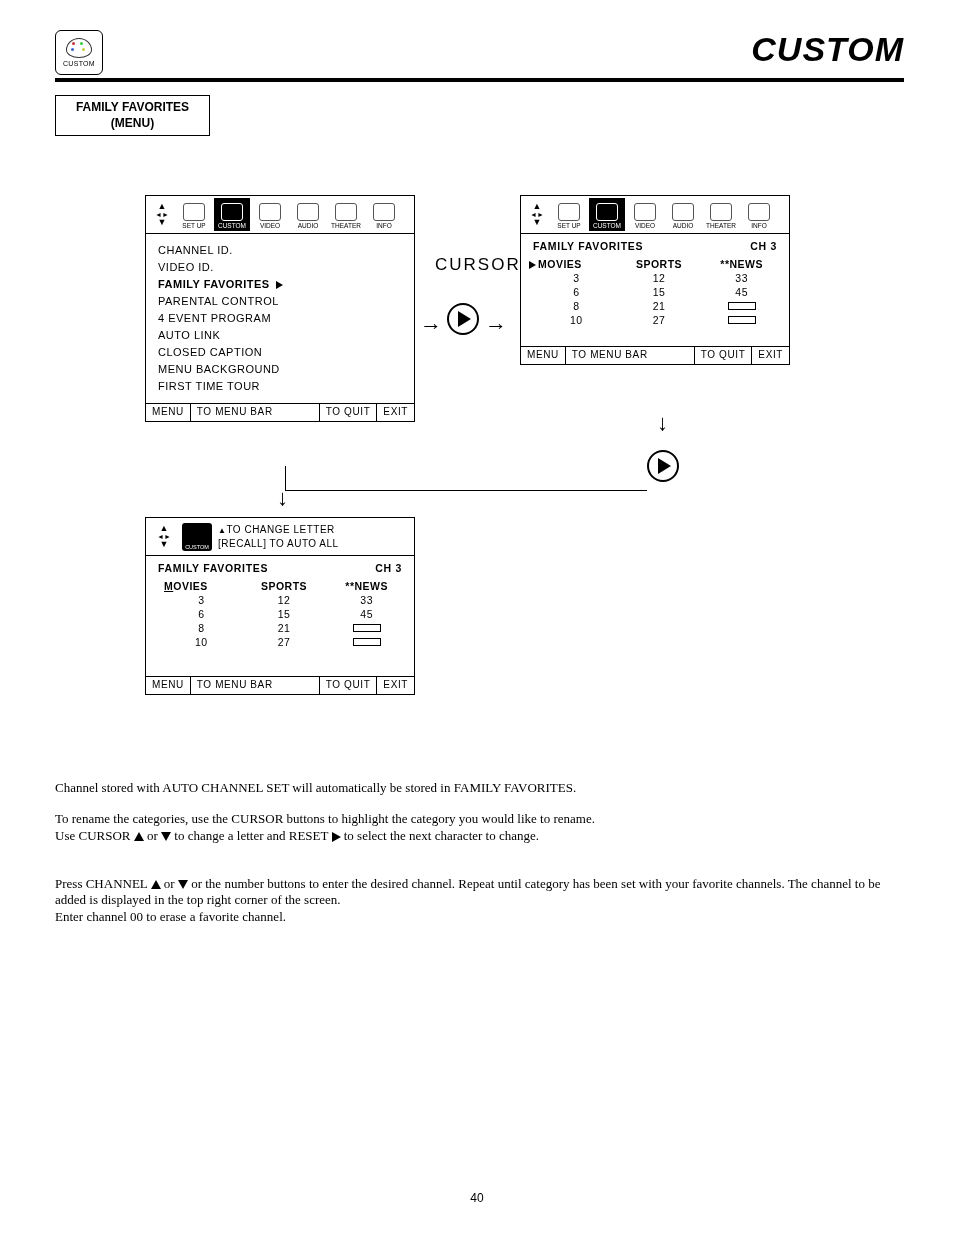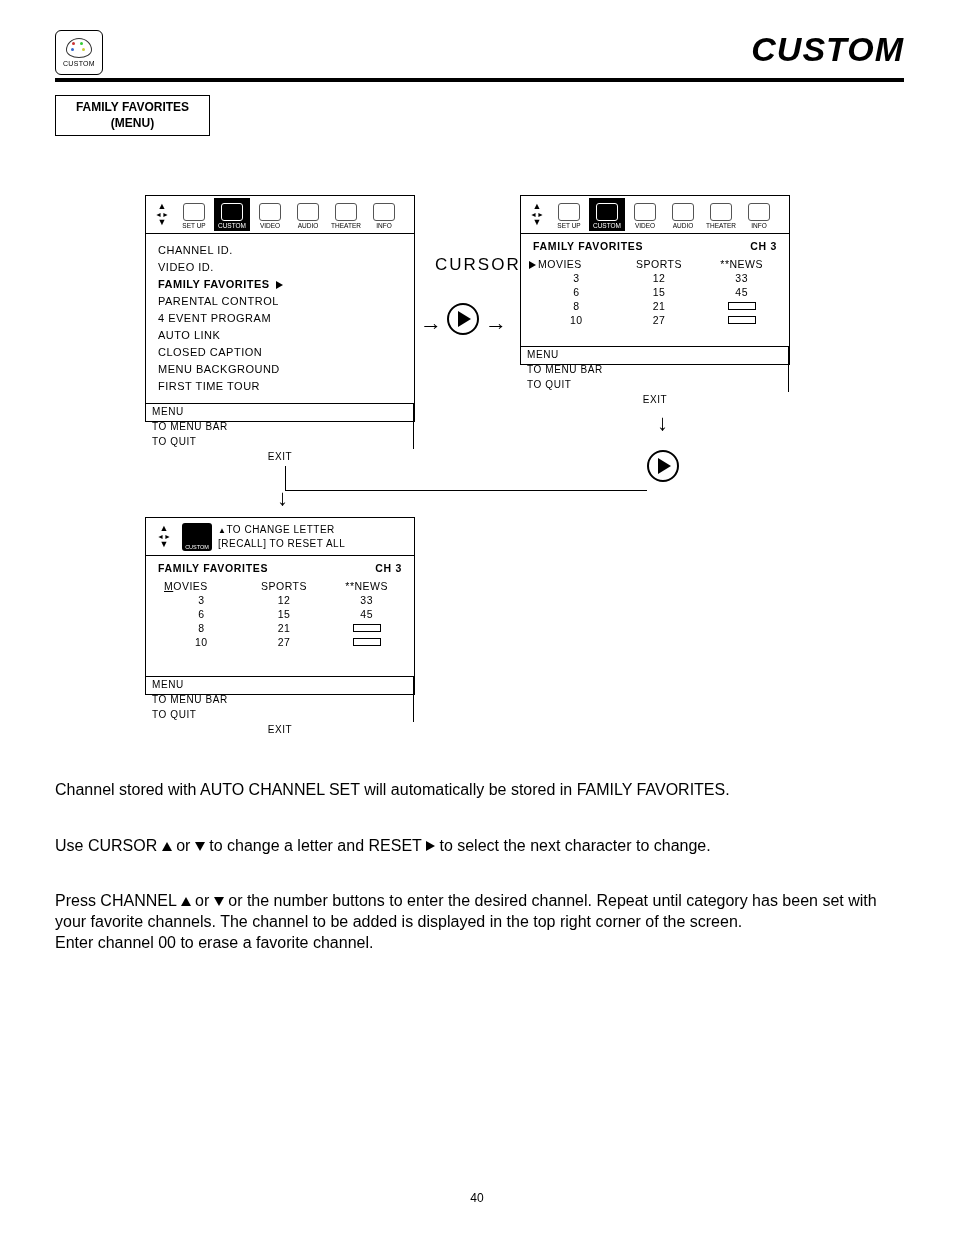--- a/index.html
+++ b/index.html
@@ -17,35 +17,35 @@
   .panel { position: absolute; border: 1.5px solid #000; background: #fff; font-size: 11px; }
   .menubar { height: 38px; border-bottom: 1.5px solid #000; display: flex; align-items: stretch; padding: 2px 4px; gap: 2px; }
   .menubar .nav { width: 24px; display: flex; flex-direction: column; align-items: center; justify-content: center; font-size: 9px; line-height: 1; }
   .menubar .tab { width: 36px; display: flex; flex-direction: column; align-items: center; justify-content: flex-end; font-size: 6.5px; padding-bottom: 2px; gap: 1px; }
   .menubar .tab.sel { background: #000; color: #fff; }
   .menubar .tab .ic { width: 22px; height: 18px; border: 1px solid #555; border-radius: 3px; }
   .menubar .tab.sel .ic { border-color: #fff; }
   .panel-body { padding: 8px 12px; font-size: 11px; letter-spacing: 0.5px; line-height: 1.55; }
   .panel-body .row { white-space: nowrap; }
   .panel-body .row.sel { font-weight: bold; }
-  .panel-footer { border-top: 1.5px solid #000; display: flex; font-size: 10px; letter-spacing: 0.6px; height: 18px; flex-direction: column; }
+  .panel-footer { border-top: 1.5px solid #000; display: flex; font-size: 10px; letter-spacing: 0.6px; height: 18px; }
   .panel-footer div { padding: 2px 6px; border-right: 1.5px solid #000; }
   .panel-footer div:last-child { border-right: none; text-align: center; }
   .fav-grid { display: grid; grid-template-columns: repeat(3, 1fr); gap: 2px 8px; padding: 4px 10px 10px 18px; font-size: 10.5px; letter-spacing: 0.5px; }
-  .fav-grid .hdr { font-weight: normal; }
+  .fav-grid .hdr { font-weight: bold; }
   .fav-grid .cell { text-align: center; }
   .empty-slot { display: inline-block; width: 28px; height: 8px; border: 1px solid #000; }
   .cursor-lbl { position: absolute; font-size: 17px; letter-spacing: 2px; }
   .play-btn { position: absolute; width: 32px; height: 32px; border: 2px solid #000; border-radius: 50%; display: flex; align-items: center; justify-content: center; }
   .play-btn::after { content: ""; width: 0; height: 0; border-top: 8px solid transparent; border-bottom: 8px solid transparent; border-left: 13px solid #000; margin-left: 3px; }
   .arrow { position: absolute; }
   .arrow.r::after { content: "→"; font-size: 22px; }
   .arrow.d::after { content: "↓"; font-size: 22px; }
   .connector { position: absolute; border-color: #000; border-style: solid; }
-  .body-text { position: absolute; top: 780px; left: 55px; right: 50px; font-size: 16px; line-height: 1.3; }
+  .body-text { position: absolute; top: 780px; left: 55px; right: 50px; font-size: 13px; line-height: 1.3; font-family: Liberation Serif, serif; }
   .body-text p { margin-bottom: 14px; }
   .tri { display: inline-block; width: 0; height: 0; vertical-align: middle; }
   .tri.up { border-left: 5px solid transparent; border-right: 5px solid transparent; border-bottom: 9px solid #000; }
   .tri.down { border-left: 5px solid transparent; border-right: 5px solid transparent; border-top: 9px solid #000; }
   .tri.right { border-top: 5px solid transparent; border-bottom: 5px solid transparent; border-left: 9px solid #000; }
   .page-num { position: absolute; bottom: 30px; left: 0; right: 0; text-align: center; font-size: 12px; }
   .fav-title-row { display: flex; justify-content: space-between; padding: 6px 12px 2px 12px; font-size: 10.5px; letter-spacing: 0.7px; font-weight: bold; }
   .mini-bar { height: 38px; border-bottom: 1.5px solid #000; display: flex; align-items: center; padding: 2px 6px; gap: 6px; font-size: 10px; }
   .mini-bar .nav { width: 24px; display: flex; flex-direction: column; align-items: center; font-size: 9px; line-height: 1; }
   .mini-bar .custom-ic { width: 30px; height: 28px; background: #000; border-radius: 3px; display: flex; flex-direction: column; align-items: center; justify-content: flex-end; color: #fff; font-size: 5.5px; padding-bottom: 1px; }
@@ -194,21 +194,21 @@
   <div class="arrow d" style="left:222px; top:290px;"></div>
 
   <div class="panel" style="left:90px; top:322px; width:270px;">
     <div class="mini-bar">
       <div class="nav">▲<span style="font-size:7px">◄►</span>▼</div>
       <div class="custom-ic">
           <span>CUSTOM</span>
         </div>
       <div class="txt">
         <div><span style="font-size:8px">▲</span><span>TO CHANGE LETTER</span></div>
-        <div>[RECALL] TO RESET ALL</div>
+        <div>[RECALL] TO AUTO ALL</div>
       </div>
     </div>
     <div class="fav-title-row">
       <span>FAMILY FAVORITES</span>
       <span>CH  3</span>
     </div>
     <div class="fav-grid">
       <div class="hdr"><span style="text-decoration:underline">M</span>OVIES</div>
       <div class="hdr cell">SPORTS</div>
       <div class="hdr cell">**NEWS</div>
@@ -232,21 +232,21 @@
       <div>TO QUIT</div>
       <div>EXIT</div>
     </div>
   </div>
 
 </div>
 
 <div class="body-text">
   <p>Channel stored with AUTO CHANNEL SET will automatically be stored in FAMILY FAVORITES.</p>
   <p>
-    <br>
+    <span>To rename the categories, use the CURSOR buttons to highlight the category you would like to rename.</span><br>
     <span>Use CURSOR </span><span class="tri up"></span><span> or </span><span class="tri down"></span><span> to change a letter and RESET </span><span class="tri right"></span><span> to select the next character to change.</span>
   </p>
   <p>
     <br>
     <span>Press CHANNEL </span><span class="tri up"></span><span> or </span><span class="tri down"></span><span> or the number buttons to enter the desired channel.  Repeat until category has been set with your favorite channels.  The channel to be added is displayed in the top right corner of the screen.</span><br>
     <span>Enter channel 00 to erase a favorite channel.</span>
   </p>
 </div>
 
 <div class="page-num">40</div>

